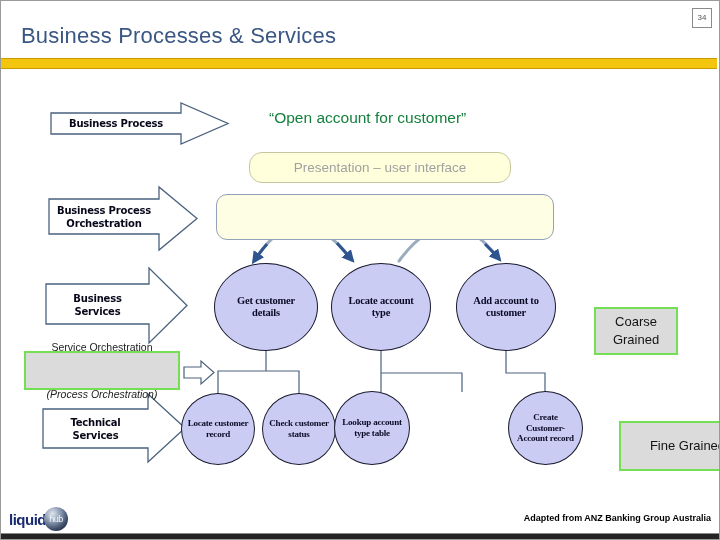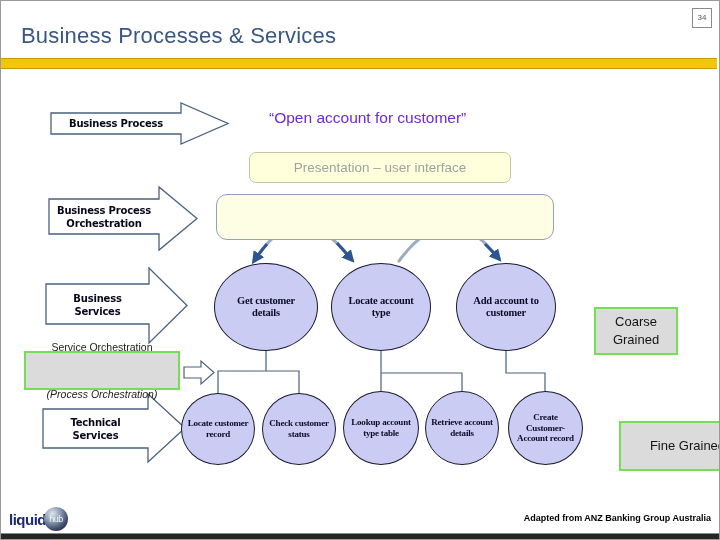--- a/index.html
+++ b/index.html
@@ -19,23 +19,23 @@
   }
   .goldbar{
     left:0;top:57px;width:716px;height:9px;background:#f3c50f;
     border-top:1px solid #c89b00;border-bottom:1px solid #c89b00;
   }
   .shape-label{
     font-family:"DejaVu Sans",sans-serif;font-weight:bold;color:#07071a;
     font-size:10px;letter-spacing:-0.2px;text-align:center;
     display:flex;flex-direction:column;justify-content:center;line-height:1.3;
   }
-  .quote{left:268px;top:108px;font-size:15.5px;color:#6d28d9;}
+  .quote{left:268px;top:108px;font-size:15.5px;color:#15803d;}
   .presentation-box{
-    left:248px;top:151px;width:260px;height:29px;border-radius:7px;
+    left:248px;top:151px;width:260px;height:29px;border-radius:13px;
     background:#ffffdc;border:1px solid #c6c69e;color:#a1a1a1;font-size:13.5px;
     display:flex;align-items:center;justify-content:center;
   }
   .orc-container{
     left:215px;top:193px;width:336px;height:44px;border-radius:11px;
     background:#fefee4;border:1px solid #92a2b8;
   }
   .service{
     background:#cbccf4;border:1px solid #1a1a2e;border-radius:50%;
     display:flex;align-items:center;justify-content:center;text-align:center;
@@ -142,22 +142,21 @@
     <span>Service Orchestration</span>
     <span class="it">(Process Orchestration)</span>
   </div>
 
   <div class="abs shape-label" style="left:42px;top:412px;width:105px;height:32px;">
     <span>Technical</span>
     <span>Services</span>
   </div>
   <div class="abs service small" style="left:180px;top:392px;width:74px;height:72px;">Locate customer record</div>
   <div class="abs service small" style="left:261px;top:392px;width:74px;height:72px;">Check customer status</div>
-  <div class="abs service small" style="left:342px;top:390px;width:76px;height:74px;">Lookup account type table</div>
-  <div class="abs service small" style="left:424px;top:390px;width:74px;height:74px;">Retrieve account details</div>
+  <div class="abs service small" style="left:333px;top:390px;width:76px;height:74px;">Lookup account type table</div>
   <div class="abs service small" style="left:507px;top:390px;width:75px;height:74px;">Create Customer-Account record</div>
   <div class="abs grain-box" style="left:618px;top:398px;width:87px;height:46px;padding-left:23px;">Fine Grained</div>
 
   <div class="abs footer-logo">
     <span class="logo-word">liquid</span>
     <span class="logo-sphere">
       <span class="logo-hub">hub</span>
     </span>
   </div>
   <div class="abs attribution">Adapted from ANZ Banking Group Australia</div>

